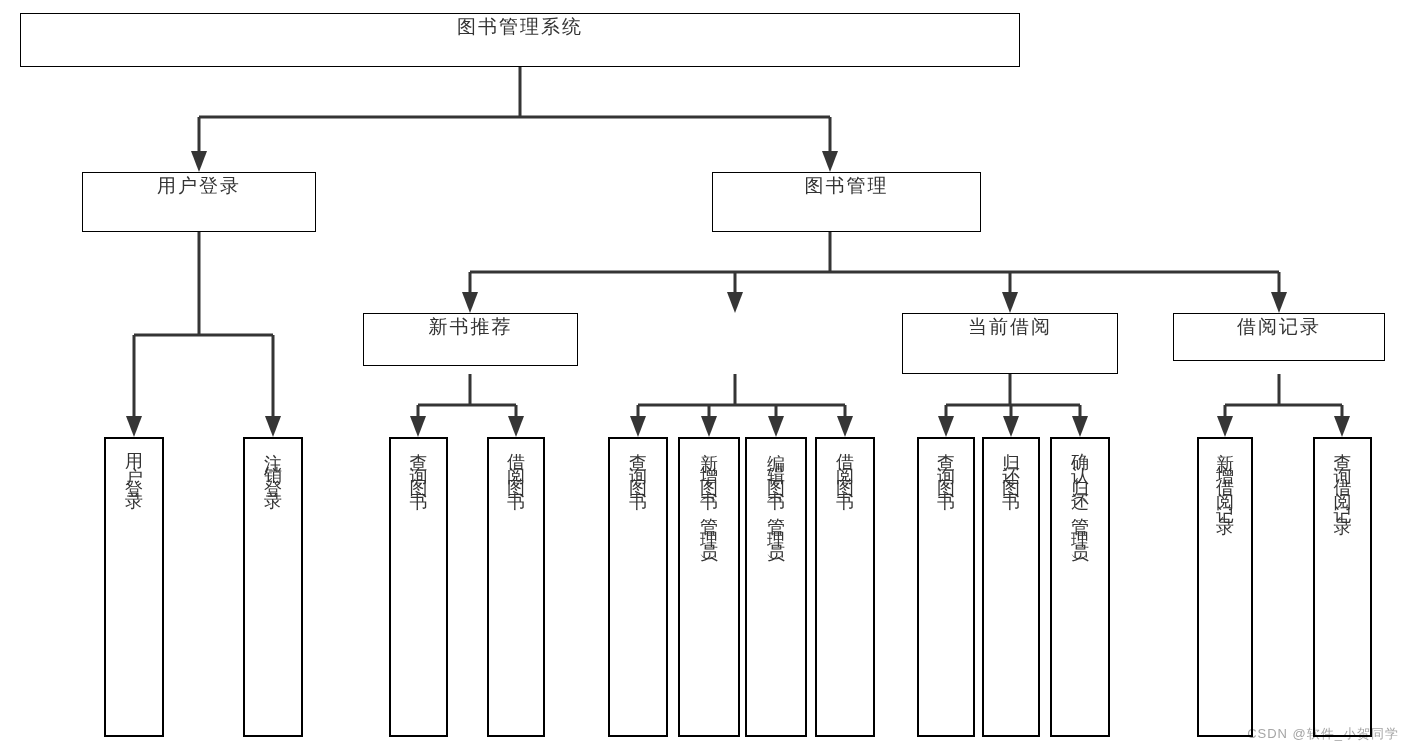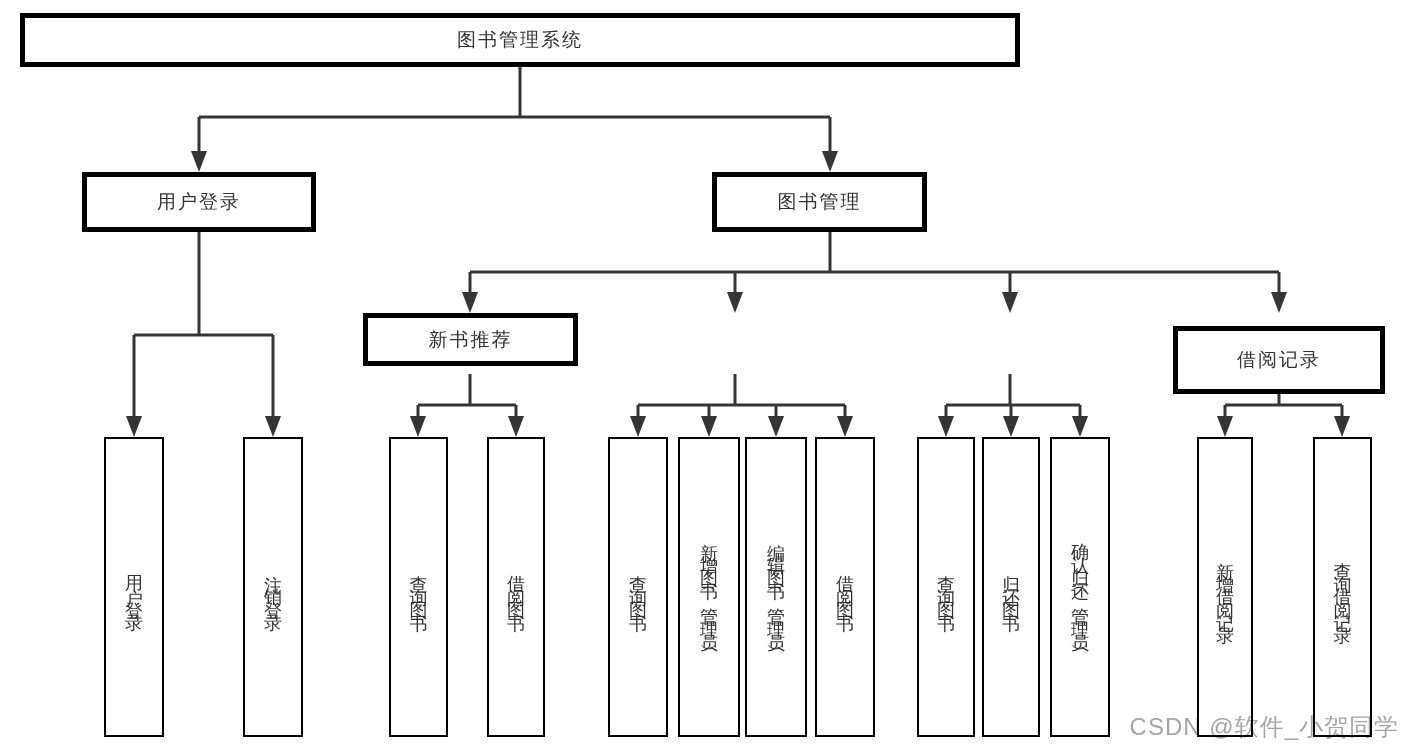--- a/index.html
+++ b/index.html
@@ -15,23 +15,23 @@
     position: absolute;
     left: 0; top: 0;
     z-index: 1;
     pointer-events: none;
   }
   .node {
     position: absolute;
     z-index: 2;
     box-sizing: border-box;
     background: #ffffff;
-    border: 5px solid #000000;
+    border: 1px solid #000000;
     display: flex;
-    align-items: center;
+    align-items: flex-start;
     justify-content: center;
   }
   .node .lbl {
     color: #333333;
     font-size: 19px;
     letter-spacing: 2px;
     white-space: nowrap;
   }
   .node.leaf { border-width: 2.5px; }
   .node.leaf .lbl {
@@ -39,21 +39,21 @@
     text-orientation: mixed;
     font-size: 18px;
     letter-spacing: 13px;
     white-space: normal;
   }
   .watermark {
     position: absolute;
     right: 6px;
     bottom: 4px;
     z-index: 10;
-    font-size: 24px;
+    font-size: 13px;
     letter-spacing: 1px;
     color: #a6a6a6;
     mix-blend-mode: multiply;
   }
 </style>
 </head>
 <body>
 
 <div class="stage">
 
@@ -90,28 +90,31 @@
     </g>
   </svg>
 
   <div class="node" style="left:20px; top:13px; width:1000px; height:54px;">
     <span class="lbl">图书管理系统</span>
   </div>
 
   <div class="node" style="left:82px; top:172px; width:234px; height:60px;">
     <span class="lbl">用户登录</span>
   </div>
-  <div class="node" style="left:712px; top:172px; width:215px; height:60px;">
+  <div class="node" style="left:712px; top:172px; width:269px; height:60px;">
     <span class="lbl">图书管理</span>
   </div>
 
   <div class="node" style="left:363px; top:313px; width:215px; height:53px;">
     <span class="lbl">新书推荐</span>
   </div>
-  <div class="node" style="left:1173px; top:326px; width:212px; height:68px;">
+  <div class="node" style="left:902px; top:313px; width:216px; height:61px;">
+    <span class="lbl">当前借阅</span>
+  </div>
+  <div class="node" style="left:1173px; top:313px; width:212px; height:48px;">
     <span class="lbl">借阅记录</span>
   </div>
 
   <div class="node leaf" style="left:104px; top:437px; width:60px; height:300px;">
     <span class="lbl">用户登录</span>
   </div>
   <div class="node leaf" style="left:243px; top:437px; width:60px; height:300px;">
     <span class="lbl">注销登录</span>
   </div>
 

